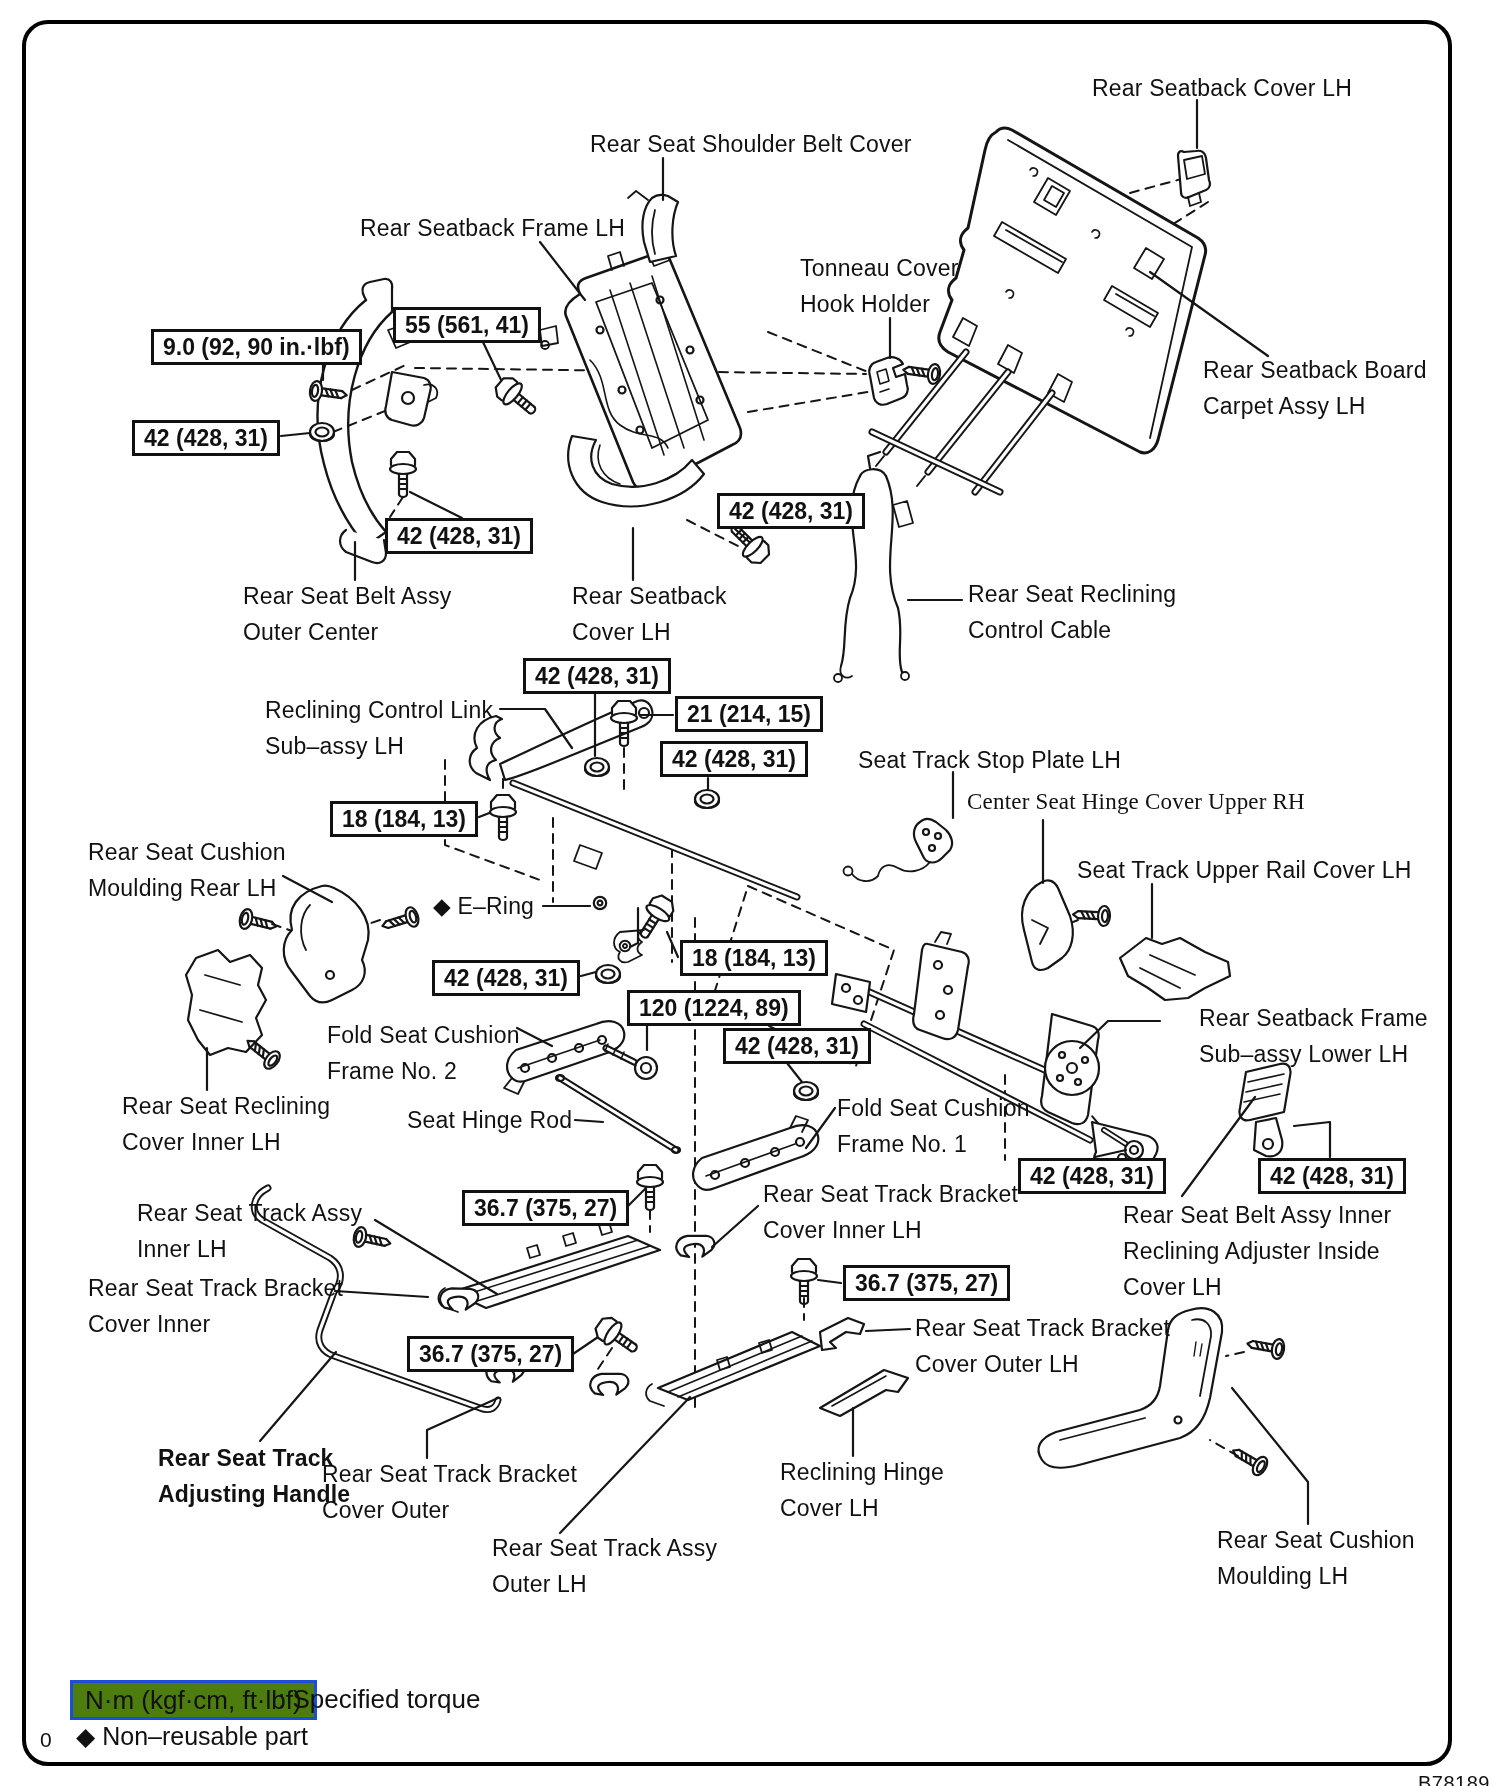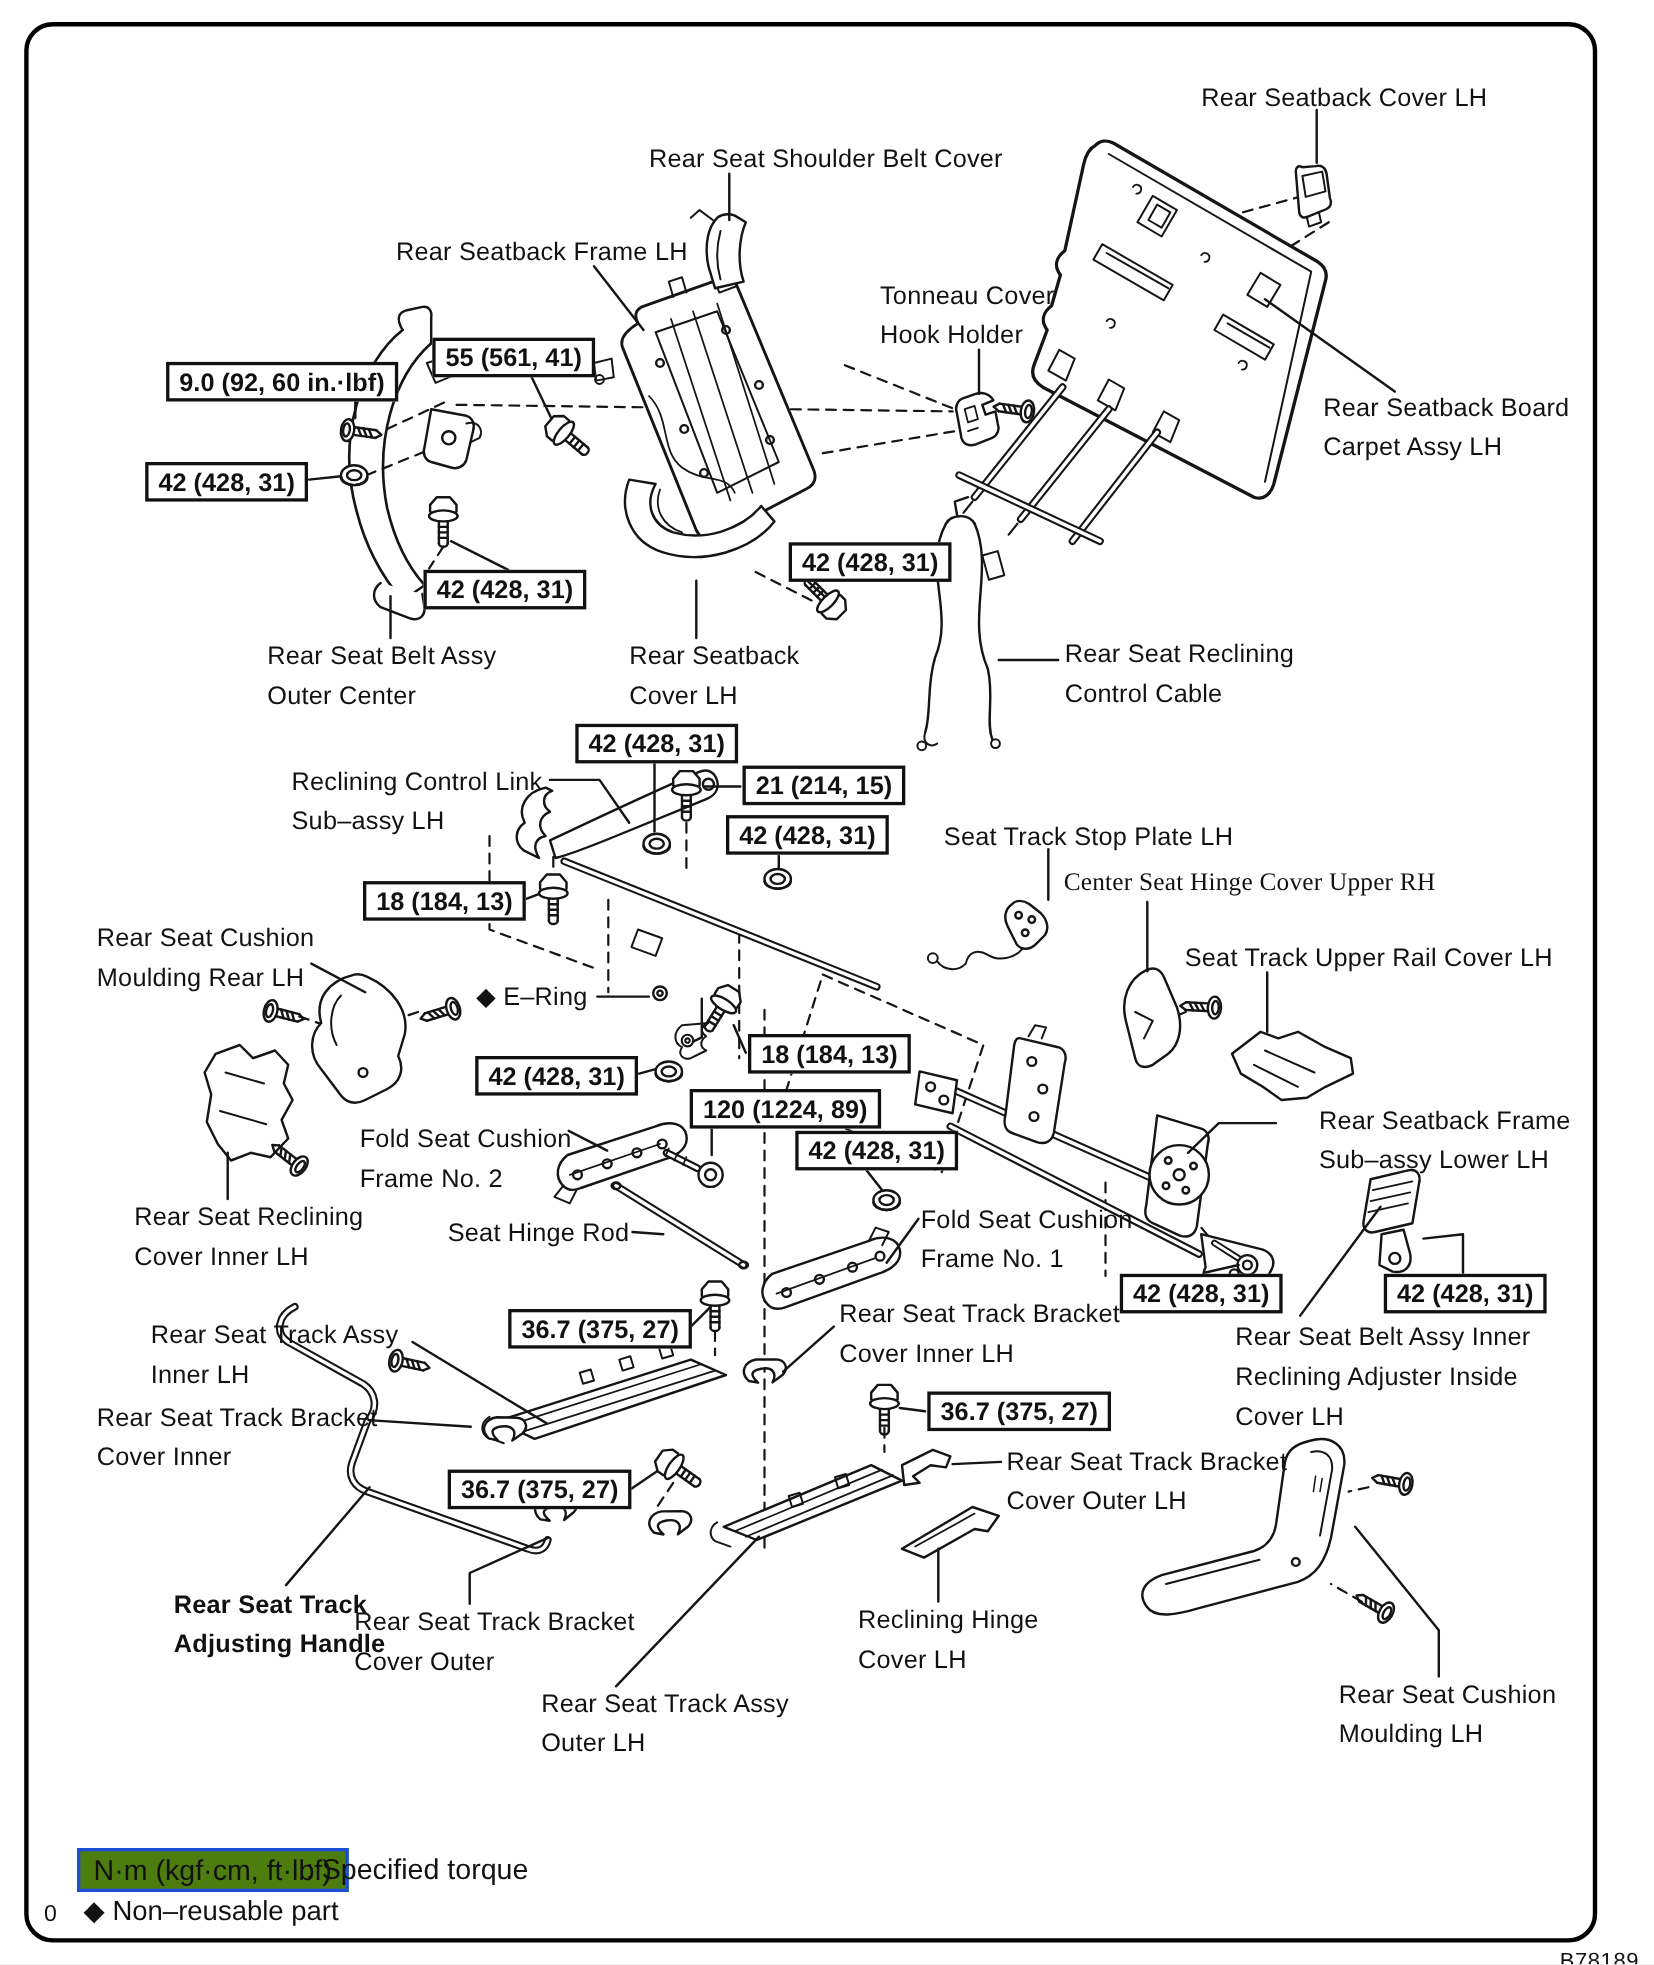--- a/index.html
+++ b/index.html
@@ -492,21 +492,21 @@
     <span>N·m (kgf·cm, ft·lbf)</span>
   </div>
   <div class="legend-note">: Specified torque</div>
   <div class="legend-diamond-row">
     <span>◆</span>
     <span>Non–reusable part</span>
   </div>
 
   <div class="page-char">0</div>
   <div class="footer-code">B78189</div>
-<div class="tbox" style="left: 151px; top: 329px;">9.0 (92, 60 in.·lbf)</div>
+<div class="tbox" style="left: 151px; top: 329px;">9.0 (92, 90 in.·lbf)</div>
     <div class="tbox" style="left: 393px; top: 307px;">55 (561, 41)</div>
     <div class="tbox" style="left: 132px; top: 420px;">42 (428, 31)</div>
     <div class="tbox" style="left: 385px; top: 518px;">42 (428, 31)</div>
     <div class="tbox" style="left: 717px; top: 493px;">42 (428, 31)</div>
     <div class="tbox" style="left: 523px; top: 658px;">42 (428, 31)</div>
     <div class="tbox" style="left: 675px; top: 696px;">21 (214, 15)</div>
     <div class="tbox" style="left: 660px; top: 741px;">42 (428, 31)</div>
     <div class="tbox" style="left: 330px; top: 801px;">18 (184, 13)</div>
     <div class="tbox" style="left: 680px; top: 940px;">18 (184, 13)</div>
     <div class="tbox" style="left: 432px; top: 960px;">42 (428, 31)</div>

